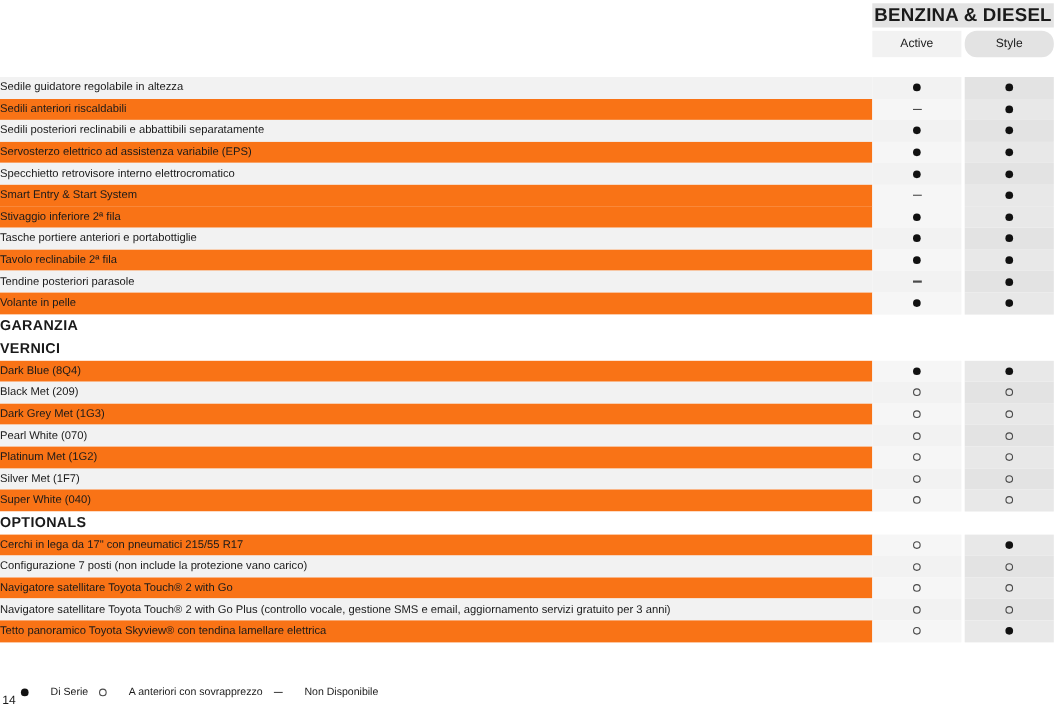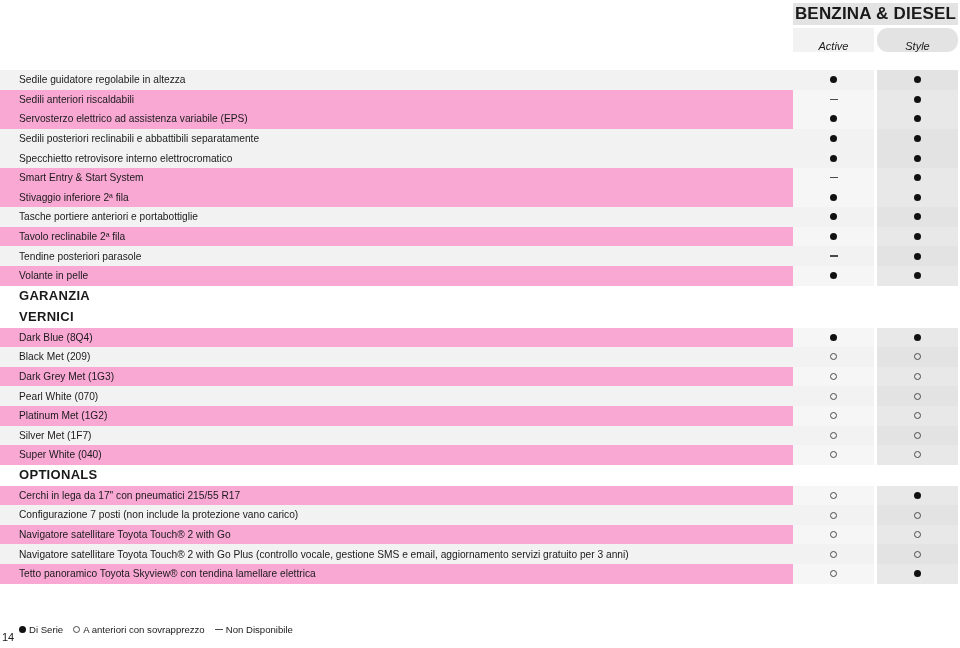--- a/index.html
+++ b/index.html
@@ -45,25 +45,24 @@
     font-weight: bold;
     letter-spacing: 0.2px;
     color: #1a1a1a;
     white-space: nowrap;
   }
   .grade-head {
     position: absolute;
     top: 28px;
     height: 24px;
     display: flex;
-    align-items: flex-end;
+    align-items: center;
     justify-content: center;
     font-size: 11px;
     color: #1a1a1a;
-    font-style: italic;
   }
   .grade-head.active-col {
     left: 793px;
     width: 81px;
     background: #f2f2f2;
   }
   .grade-head.style-col {
     left: 877px;
     width: 81px;
     background: #e3e3e3;
@@ -74,21 +73,20 @@
     position: relative;
     height: 19.6px;
     display: flex;
     align-items: stretch;
   }
   .row .feat {
     width: 793px;
     display: flex;
     align-items: center;
     box-sizing: border-box;
-    padding-left: 19px;
     font-size: 10.2px;
     line-height: 1.1;
     color: #1a1a1a;
     white-space: nowrap;
     overflow: hidden;
   }
   .row .cell {
     width: 81px;
     display: flex;
     align-items: center;
@@ -97,21 +95,21 @@
   }
   .row .cell.gapcol {
     width: 3px;
   }
 
   
   .row.stripe .feat,
   .row.stripe .cell.c-active { background: #f2f2f2; }
   .row.stripe .cell.c-style { background: #e3e3e3; }
 
-  .row.plain .feat { background: #f9a8d4; }
+  .row.plain .feat { background: #f97316; }
   .row.plain .cell.c-active { background: #f6f6f6; }
   .row.plain .cell.c-style { background: #e8e8e8; }
 
   
   .row.section .feat {
     font-size: 13px;
     letter-spacing: 0.3px;
     color: #1a1a1a;
     background: #ffffff;
     font-weight: bold;
@@ -166,21 +164,21 @@
     display: flex;
     align-items: center;
     gap: 10px;
     font-size: 9.6px;
     color: #1a1a1a;
     white-space: nowrap;
   }
   .legend-item {
     display: inline-flex;
     align-items: center;
-    gap: 3px;
+    gap: 20px;
   }
 </style>
 </head>
 <body>
 
 <div id="page">
 
   <div class="header-zone">
     <div class="fuel-band">
       <span class="fuel-band-label">BENZINA &amp; DIESEL</span>
@@ -207,32 +205,32 @@
       <div class="row plain">
         <div class="feat">Sedili anteriori riscaldabili</div>
         <div class="cell c-active">
           <span class="mk-dash"></span>
         </div>
         <div class="cell gapcol"></div>
         <div class="cell c-style">
           <span class="mk-filled"></span>
         </div>
       </div>
+      <div class="row stripe">
+        <div class="feat">Sedili posteriori reclinabili e abbattibili separatamente</div>
+        <div class="cell c-active">
+          <span class="mk-filled"></span>
+        </div>
+        <div class="cell gapcol"></div>
+        <div class="cell c-style">
+          <span class="mk-filled"></span>
+        </div>
+      </div>
       <div class="row plain">
         <div class="feat">Servosterzo elettrico ad assistenza variabile (EPS)</div>
-        <div class="cell c-active">
-          <span class="mk-filled"></span>
-        </div>
-        <div class="cell gapcol"></div>
-        <div class="cell c-style">
-          <span class="mk-filled"></span>
-        </div>
-      </div>
-      <div class="row stripe">
-        <div class="feat">Sedili posteriori reclinabili e abbattibili separatamente</div>
         <div class="cell c-active">
           <span class="mk-filled"></span>
         </div>
         <div class="cell gapcol"></div>
         <div class="cell c-style">
           <span class="mk-filled"></span>
         </div>
       </div>
       <div class="row stripe">
         <div class="feat">Specchietto retrovisore interno elettrocromatico</div>

